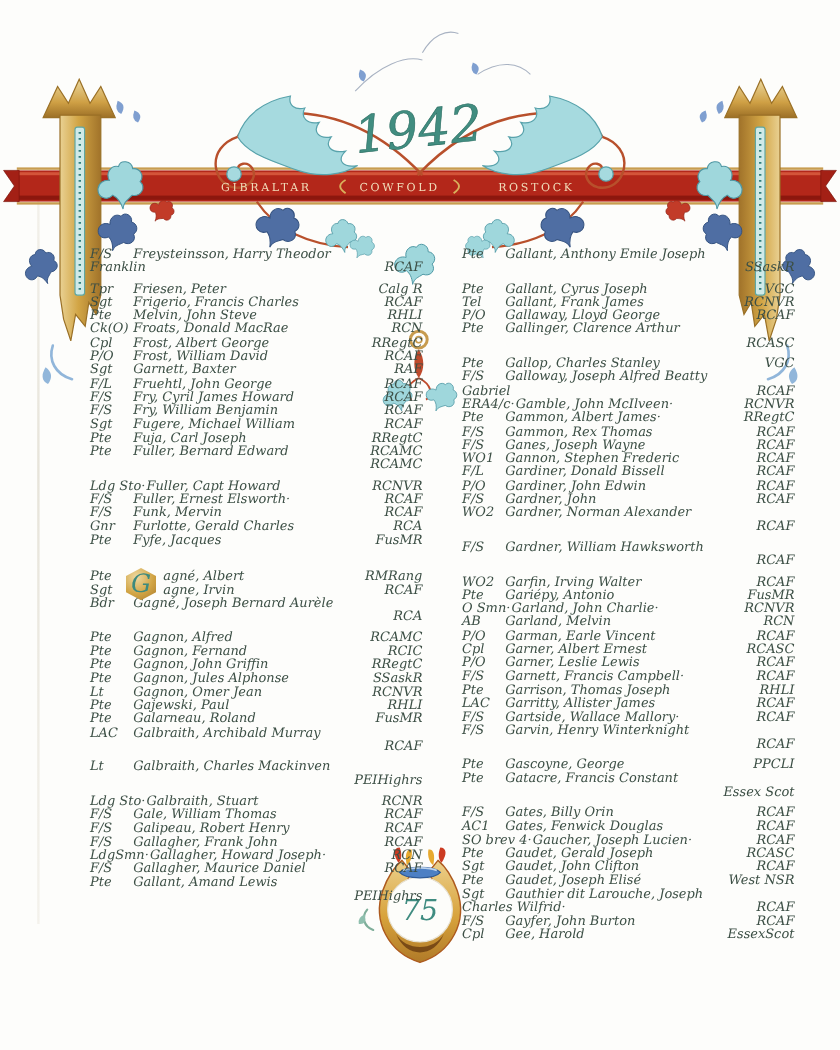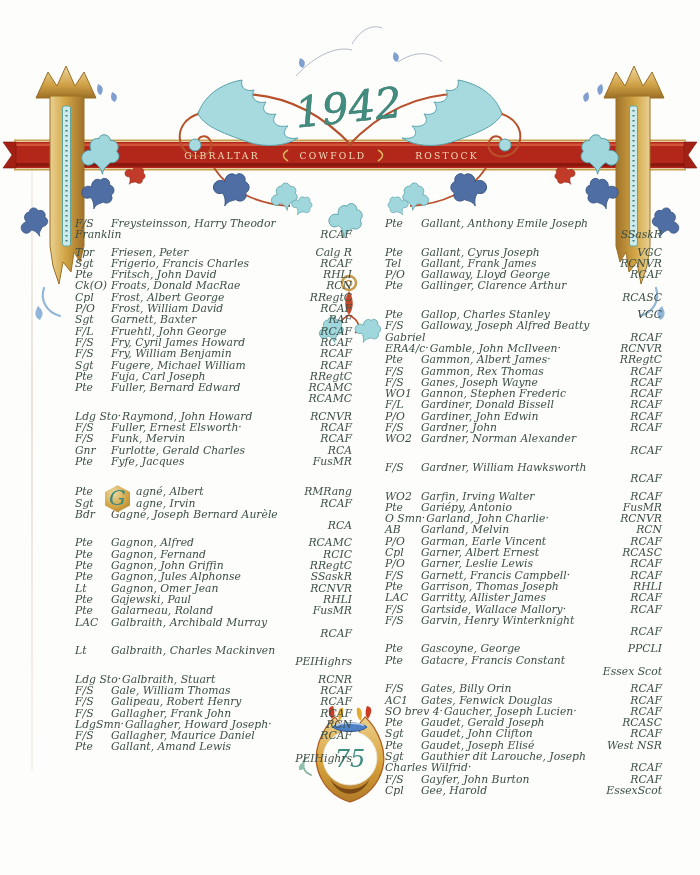--- a/index.html
+++ b/index.html
@@ -3,21 +3,21 @@
 <meta charset="utf-8">
 <style>
   html,body{margin:0;padding:0;background:#ffffff;}
   .page{position:relative;width:700px;height:875px;background:#fdfdfb;overflow:hidden;
         font-family:"DejaVu Serif","Liberation Serif",serif;}
   .page-edge{position:absolute;left:31px;top:140px;width:2px;height:630px;
              background:linear-gradient(#f4f2ec, #e7e4da 40%, #f4f2ec);}
   .header-svg{position:absolute;left:0;top:0;pointer-events:none;z-index:1;}
   .footer-svg{position:absolute;left:298px;top:706px;pointer-events:none;z-index:1;}
   .cols{position:absolute;left:75px;top:206px;display:flex;gap:33px;z-index:2;
-        color:#3c4f45;font-style:italic;font-size:10.8px;line-height:11.3px;margin-top:12px;}
+        color:#3c4f45;font-style:italic;font-size:10.8px;line-height:11.3px;}
   .col{width:277px;}
   .row{position:relative;}
   .row.gap{margin-top:6px;}
   .row.biggap{margin-top:19px;}
   .line1{display:flex;align-items:baseline;}
   .rank{min-width:36px;flex:none;white-space:nowrap;}
   .rank-run{min-width:0;margin-right:1px;}
   .name{white-space:nowrap;margin-right:6px;}
   .name.indent{padding-left:25px;text-align:right;}
   .unit{margin-left:auto;white-space:nowrap;text-align:right;padding-left:4px;}
@@ -146,21 +146,21 @@
         <div class="row">
           <div class="line1">
             <span class="rank">Sgt</span>
             <span class="name">Frigerio, Francis Charles</span>
             <span class="unit">RCAF</span>
           </div>
         </div>
         <div class="row">
           <div class="line1">
             <span class="rank">Pte</span>
-            <span class="name">Fritsch, John David</span>
+            <span class="name">Melvin, John Steve</span>
             <span class="unit">RHLI</span>
           </div>
         </div>
         <div class="row">
           <div class="line1">
             <span class="rank">Ck(O)</span>
             <span class="name">Froats, Donald MacRae</span>
             <span class="unit">RCN</span>
           </div>
         </div>
@@ -228,21 +228,21 @@
           </div>
         </div>
         <div class="row">
           <div class="line2">
             <span class="unit">RCAMC</span>
           </div>
         </div>
         <div class="row gap">
           <div class="line1">
             <span class="rank rank-run">Ldg Sto·</span>
-            <span class="name">Raymond, John Howard</span>
+            <span class="name">Fuller, Capt Howard</span>
             <span class="unit">RCNVR</span>
           </div>
         </div>
         <div class="row">
           <div class="line1">
             <span class="rank">F/S</span>
             <span class="name">Fuller, Ernest Elsworth·</span>
             <span class="unit">RCAF</span>
           </div>
         </div>

